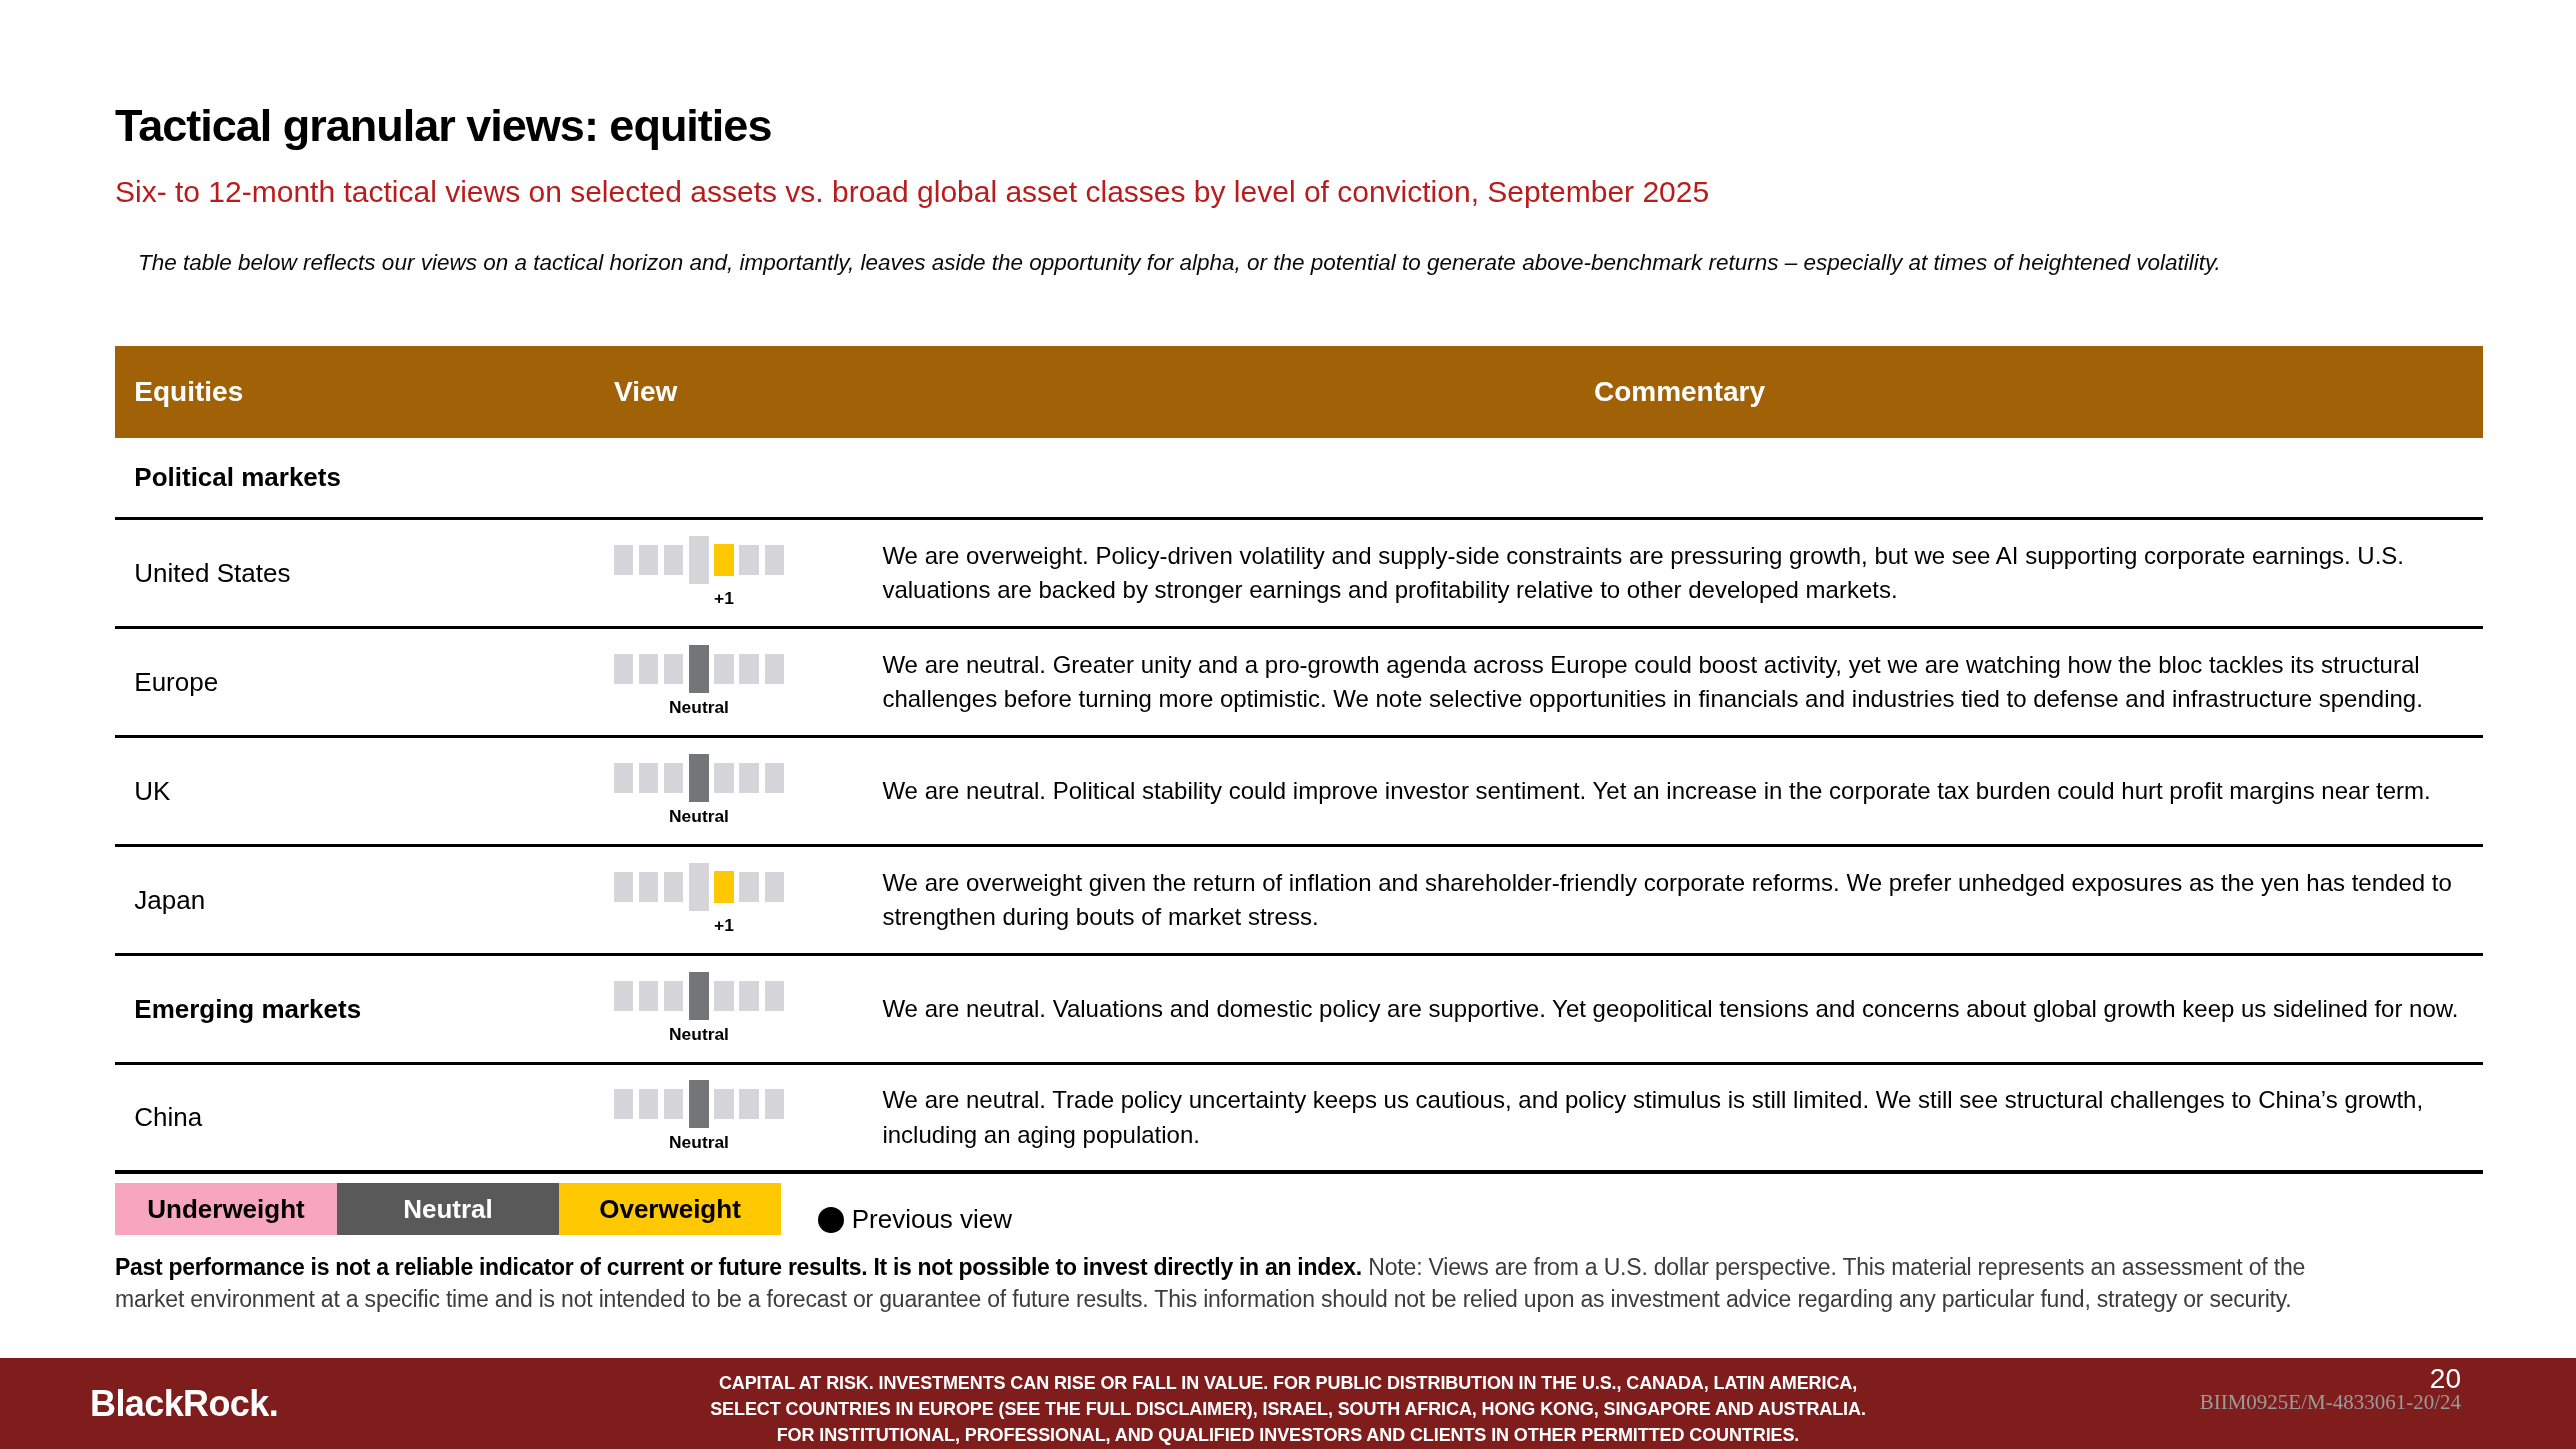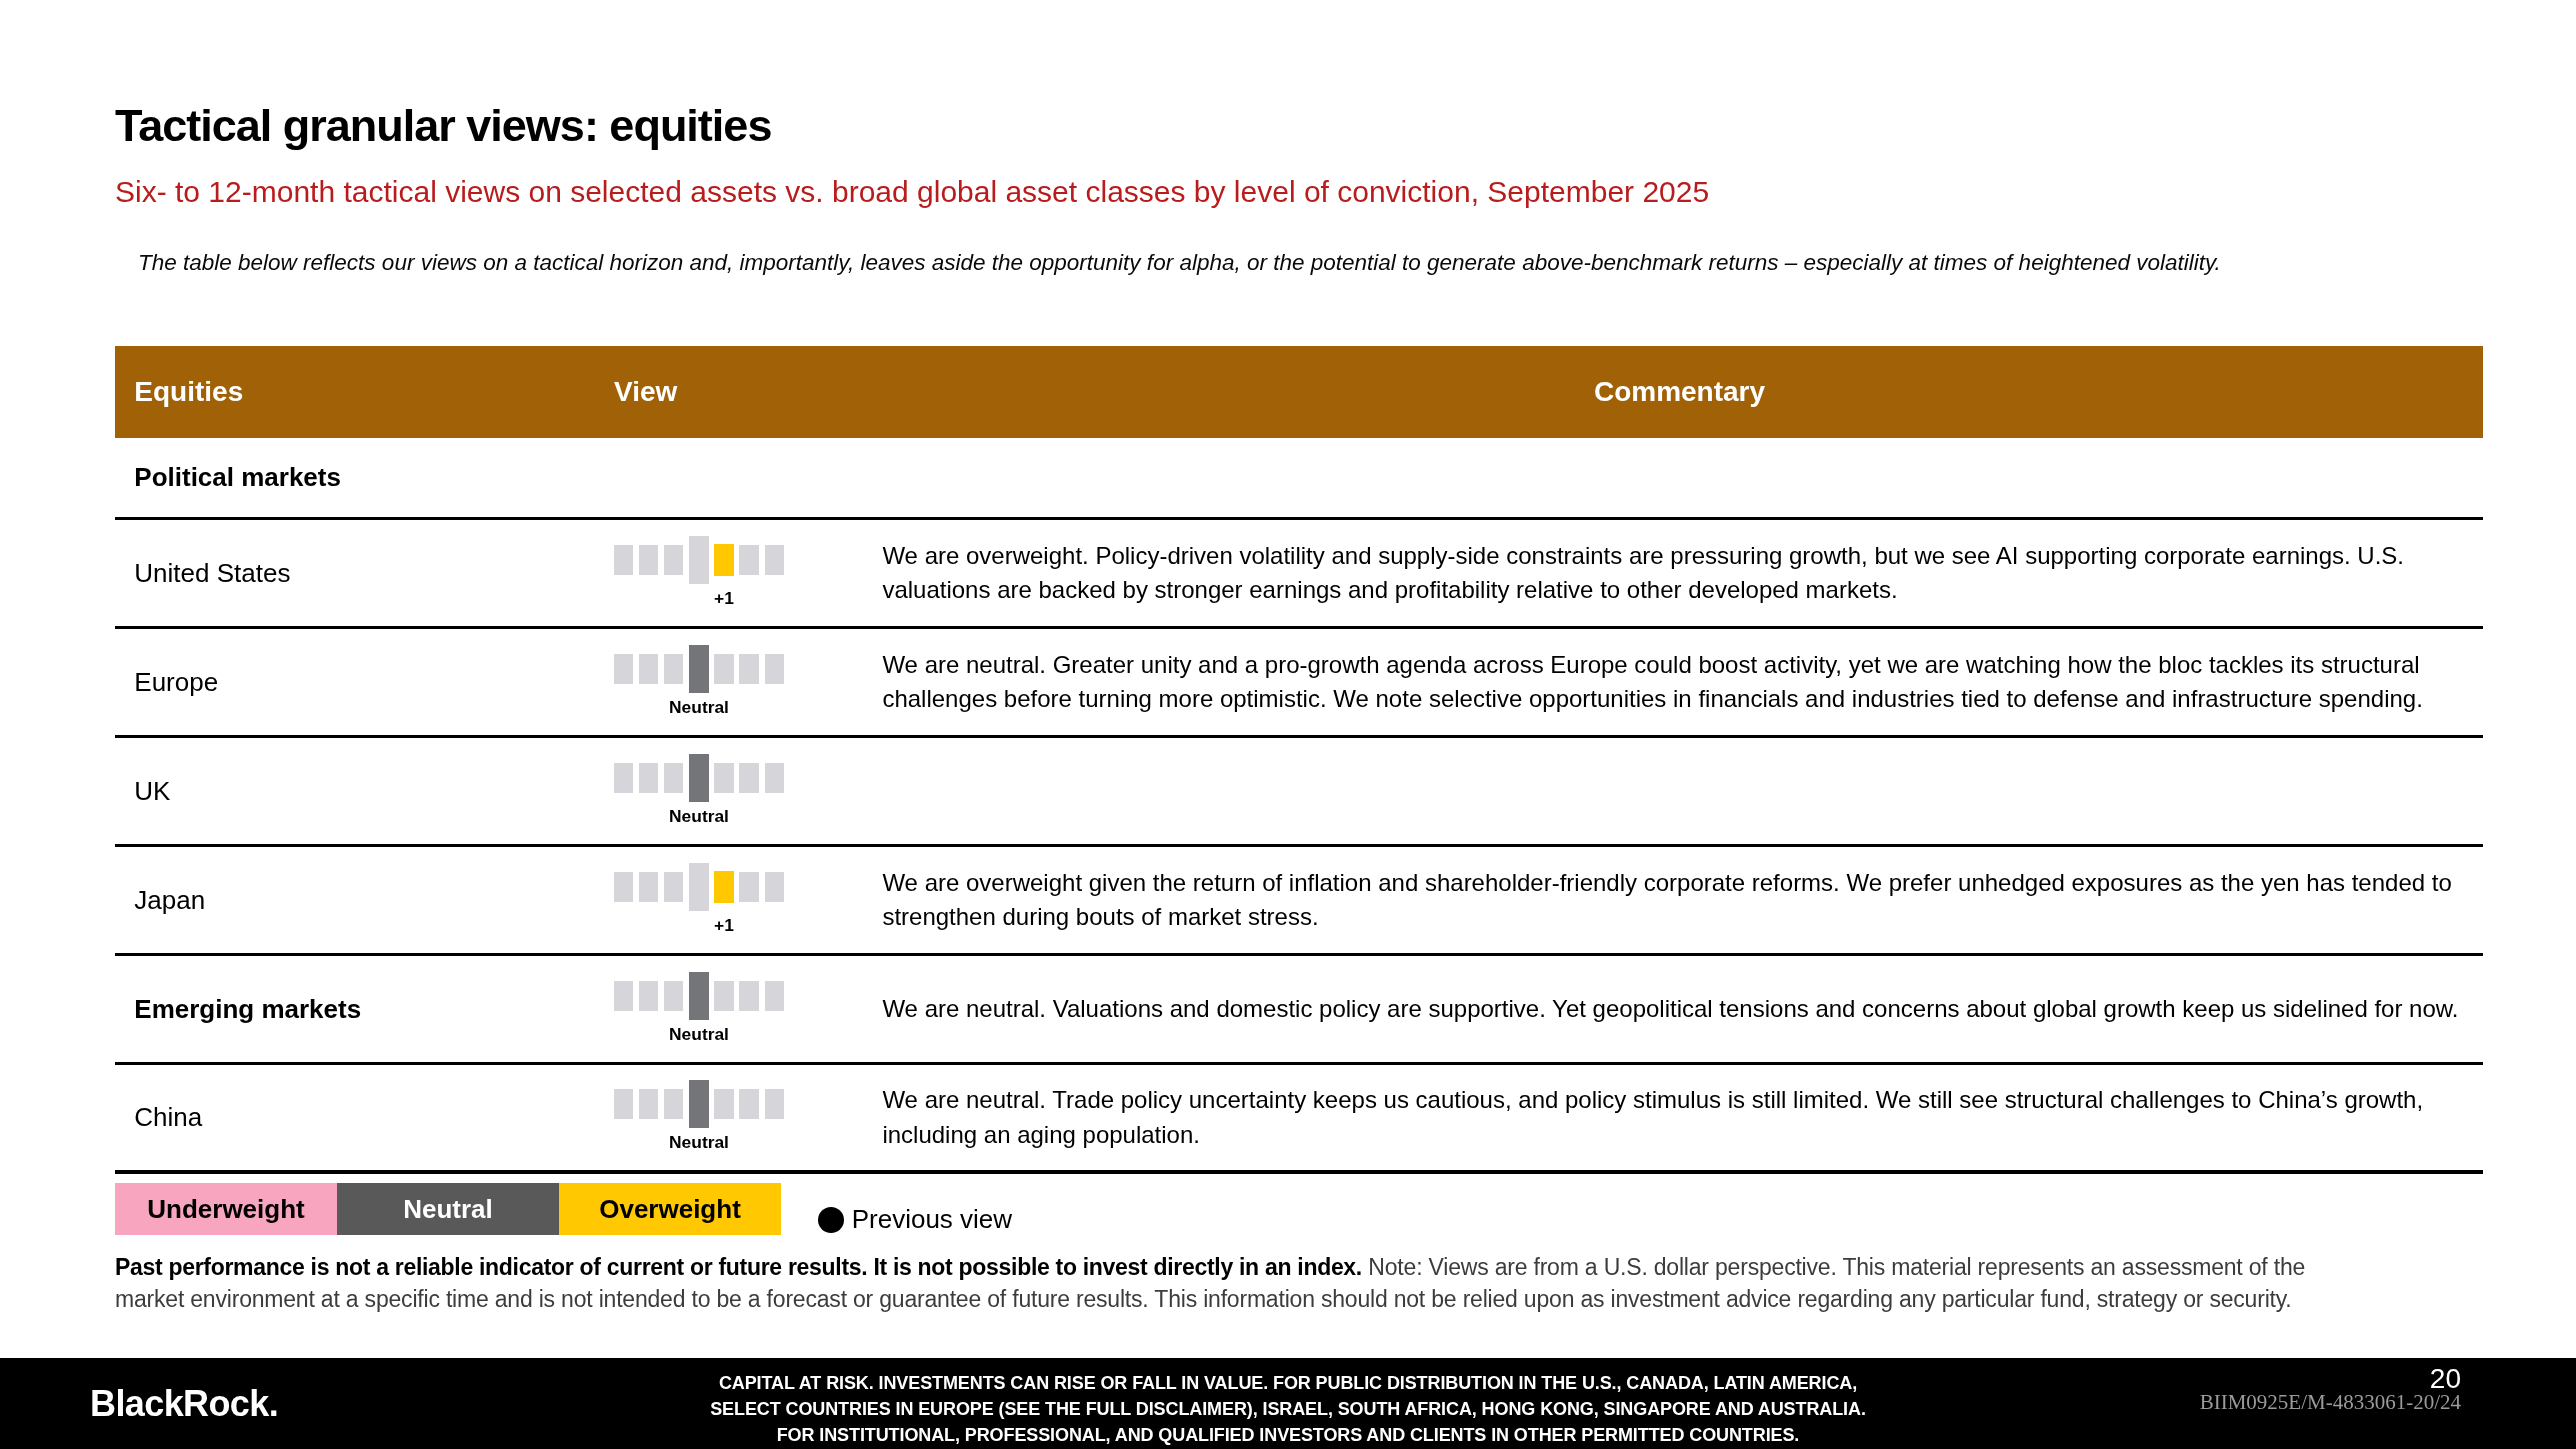--- a/index.html
+++ b/index.html
@@ -71,21 +71,21 @@
   .lg-ow { background:var(--ow,#FFC800); color:#000; }
   .prev { display:flex; align-items:center; margin-left:37px; font-size:26px; }
   .dot { width:26px; height:26px; border-radius:50%; background:#000; margin-right:7.7px; flex:0 0 26px; }
 
   
   .disclaimer { margin-top:15.5px; width:2228px; font-size:23px; line-height:1.42; }
   .disclaimer .bold { font-weight:700; letter-spacing:-0.3px; }
   .disclaimer .reg { color:#3c3c3c; letter-spacing:-0.2px; }
 
   
-  .footer { position:absolute; left:0; bottom:0; width:2576px; height:91px; background:#000000; color:#fff; }
+  .footer { position:absolute; left:0; bottom:0; width:2576px; height:91px; background:#7f1d1d; color:#fff; }
   .brand {
     position:absolute; left:90px; top:50%; transform:translateY(-50%);
     font-size:36px; font-weight:800; letter-spacing:-0.6px;
   }
   .foot-center {
     position:absolute; left:50%; transform:translateX(-50%); top:11.6px;
     text-align:center; font-weight:700; font-size:18px; line-height:1.46; letter-spacing:-0.1px;
     white-space:nowrap;
   }
   .foot-right { position:absolute; right:115px; top:6.4px; text-align:right; }
@@ -158,20 +158,21 @@
                 <div class="bar"></div>
                 <div class="bar"></div>
                 <div class="bar center active-n"></div>
                 <div class="bar"></div>
                 <div class="bar"></div>
                 <div class="bar"></div>
               </div>
         <div class="ind-label" style="left: 85px;">Neutral</div>
       </div>
     </div>
+    <div class="cell comm">We are neutral. Political stability could improve investor sentiment. Yet an increase in the corporate tax burden could hurt profit margins near term.</div>
   </div>
 
   <div class="row">
     <div class="cell label">Japan</div>
     <div class="cell view">
       <div class="indicator">
         <div class="bars">
                 <div class="bar"></div>
                 <div class="bar"></div>
                 <div class="bar"></div>

